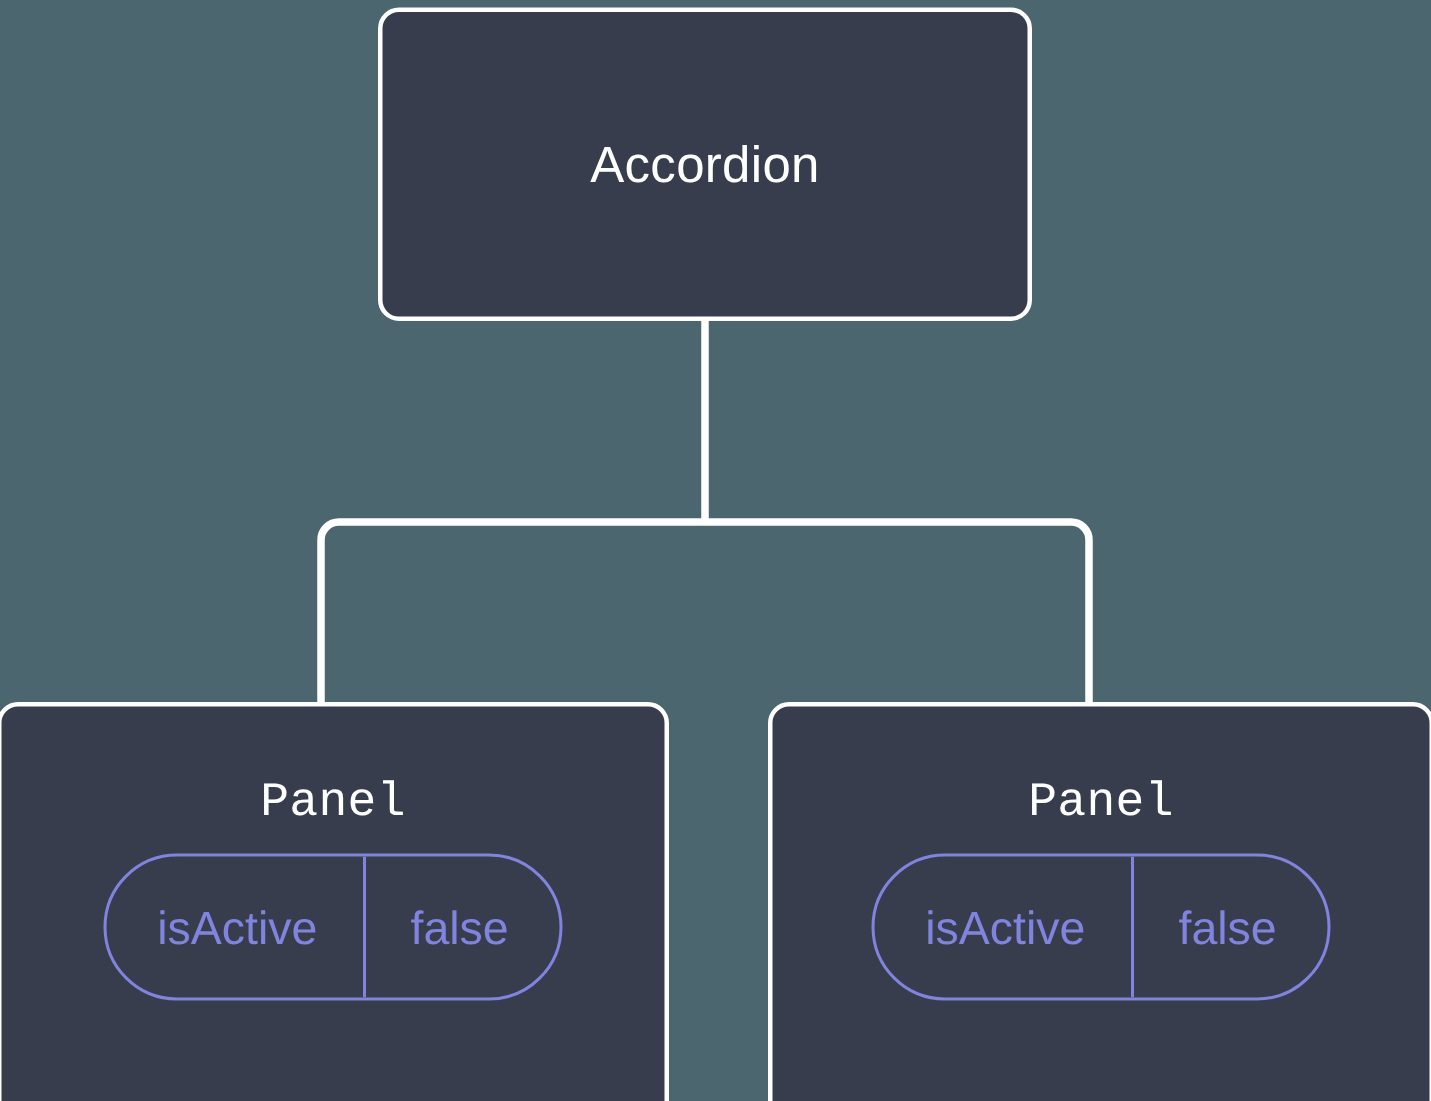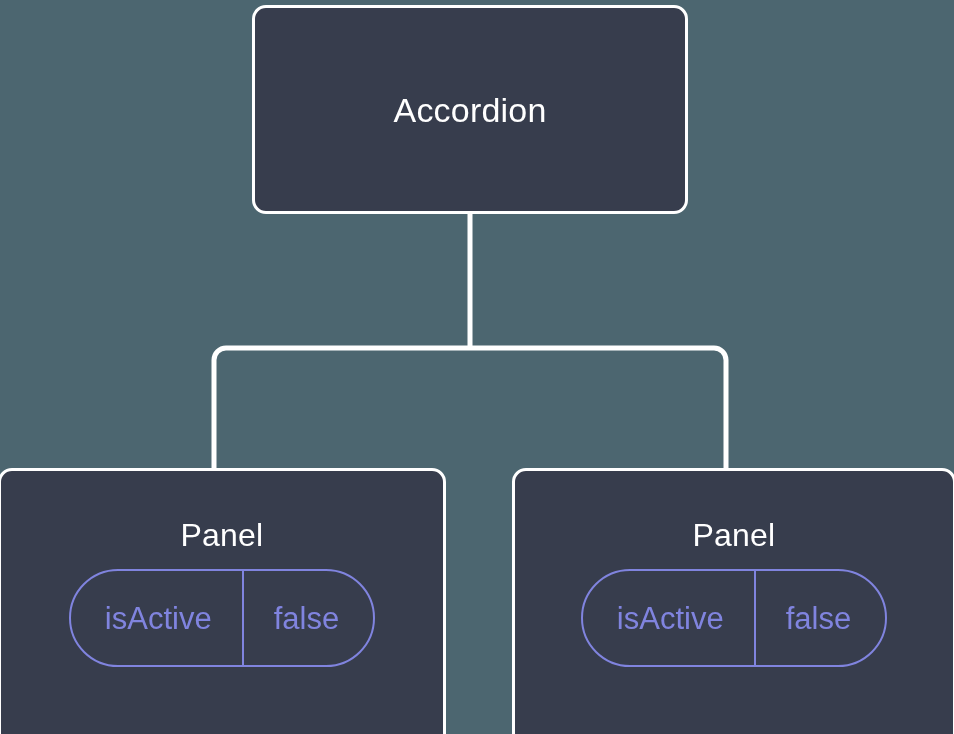--- a/index.html
+++ b/index.html
@@ -65,20 +65,21 @@
   }
   .node-leaf-left  { left: -2px;  width: 448px; }
   .node-leaf-right { left: 512px; width: 444px; }
 
   .node-leaf .node-title {
     font-size: 32px;
     line-height: 1;
     color: #ffffff;
     letter-spacing: 0.2px;
     font-weight: 400;
+    font-family: Liberation Mono, monospace;
   }
 
   
   .prop-pill {
     margin-top: 18px;
     display: flex;
     align-items: stretch;
     height: 98px;
     box-sizing: border-box;
     border: 2px solid #8084df;

